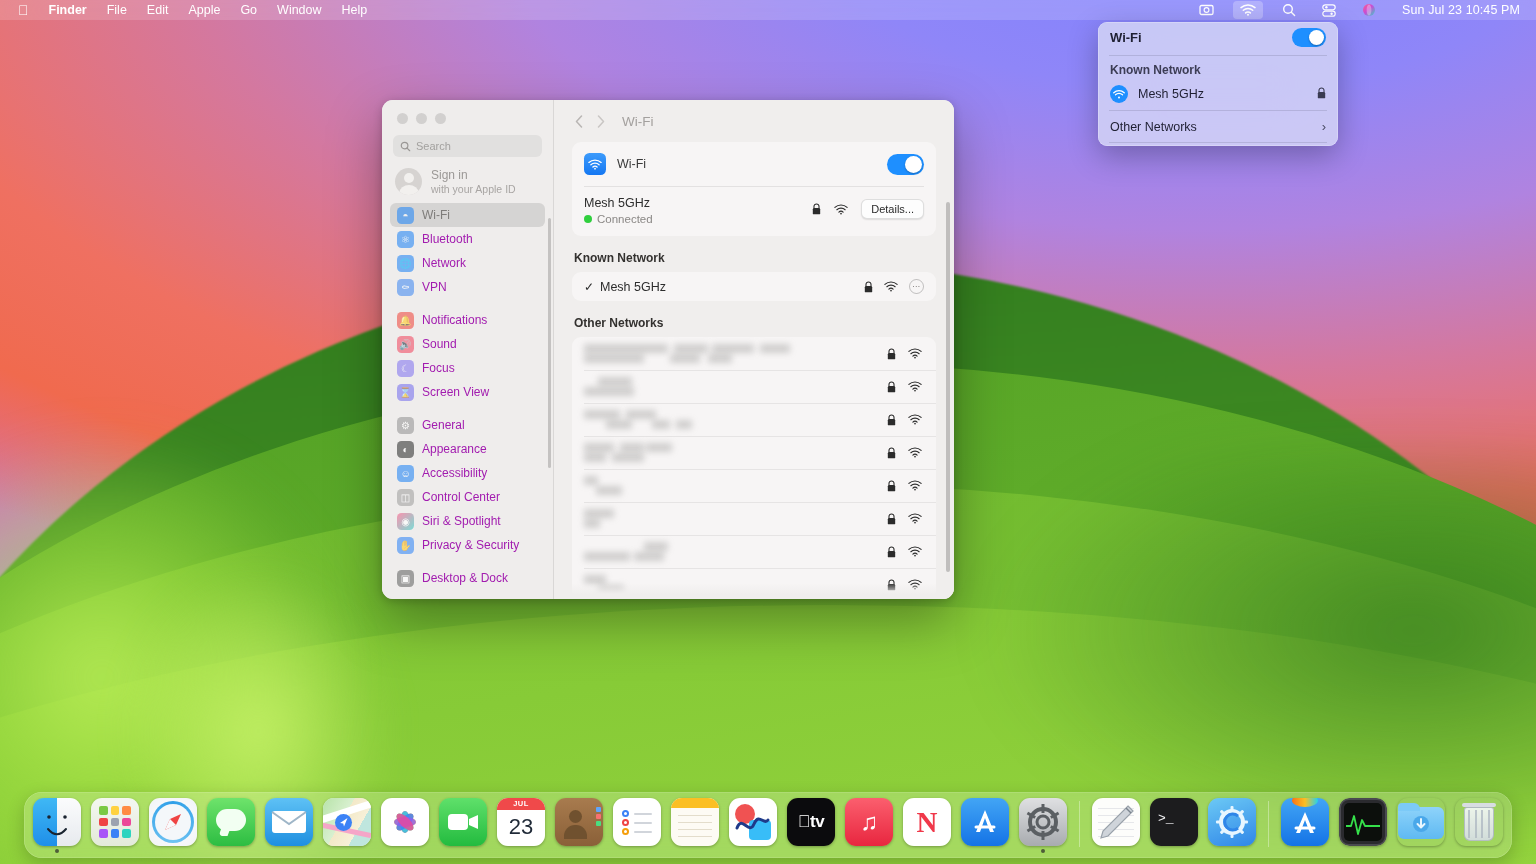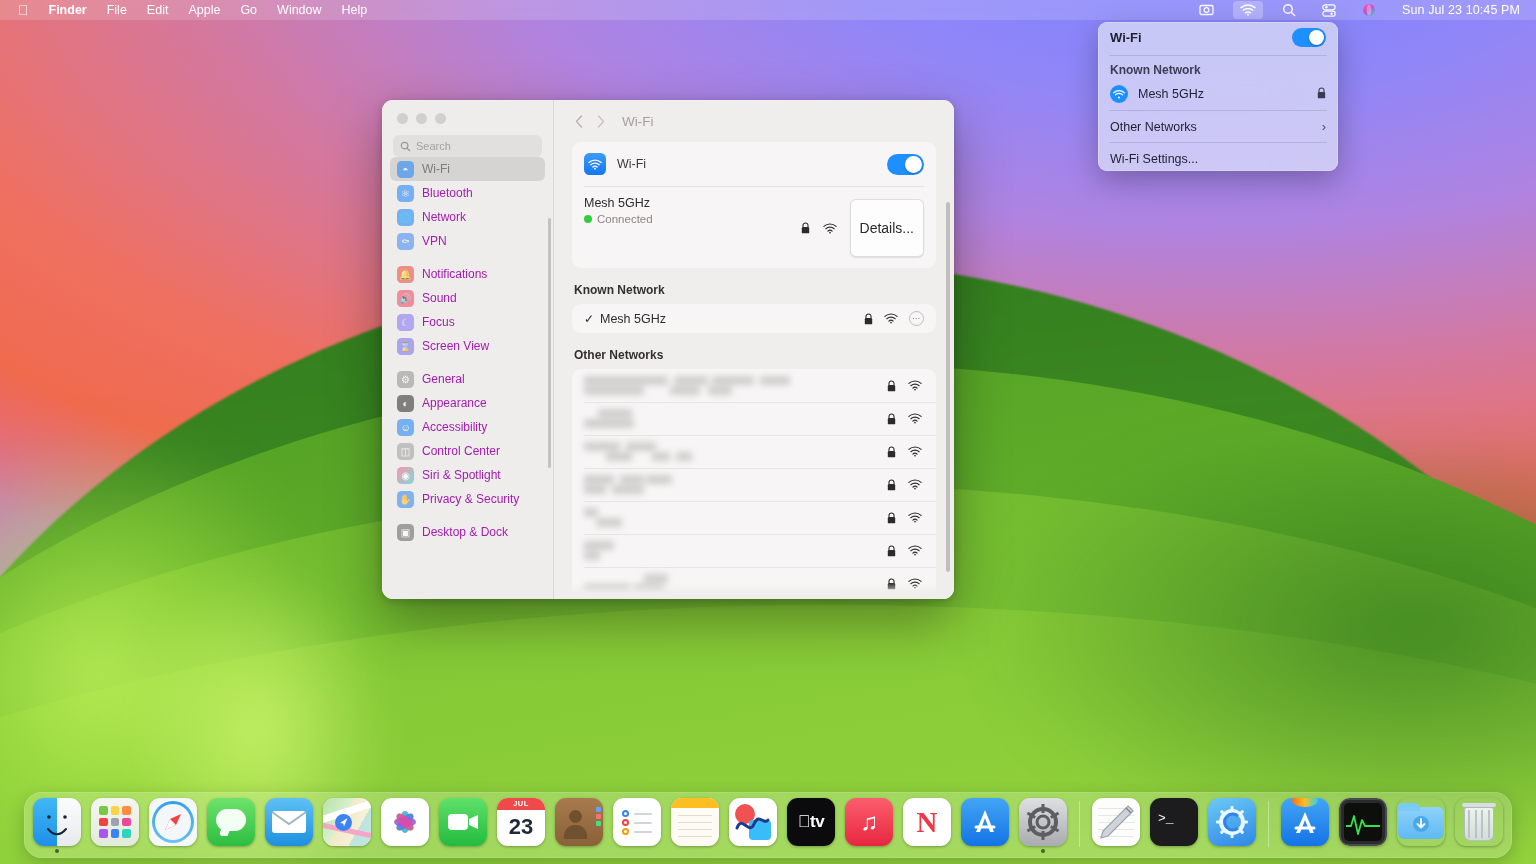--- a/index.html
+++ b/index.html
@@ -165,21 +165,21 @@
   .toggle .knob { position: absolute; right: 2px; top: 2px; width: 17px; height: 17px; border-radius: 50%; background: #fff; box-shadow: 0 1px 2px rgba(0,0,0,0.28); }
   .divider-in { height: 1px; background: rgba(0,0,0,0.08); margin: 0 12px; }
   .row-conn { padding: 9px 12px 11px 12px; display: flex; align-items: flex-start; }
   .conn-left { display: flex; flex-direction: column; gap: 3px; }
   .conn-name { font-size: 12.5px; color: #2d2d2d; font-weight: 400; }
   .conn-state { font-size: 11.5px; color: #8b8886; display: flex; align-items: center; gap: 5px; }
   .dot-green { width: 8px; height: 8px; border-radius: 50%; background: #30cf3e; display: inline-block; }
   .conn-right { margin-left: auto; display: flex; align-items: center; gap: 13px; padding-top: 3px; }
   .btn-details {
     background: #fdfdfd; border: 1px solid rgba(0,0,0,0.12); border-radius: 6px;
-    font-size: 14px; color: #2a2a2a; padding: 20px 9px;
+    font-size: 11px; color: #2a2a2a; padding: 3px 9px;
     box-shadow: 0 1px 1.5px rgba(0,0,0,0.10);
   }
   .sec-title { font-size: 12px; font-weight: 700; color: #33312f; margin: 15px 0 7px 2px; }
   .row-known { height: 29px; display: flex; align-items: center; padding: 0 12px; gap: 0; }
   .check { width: 16px; font-size: 12px; color: #2d2d2d; }
   .known-name { font-size: 12.5px; color: #2d2d2d; }
   .known-right { margin-left: auto; display: flex; align-items: center; gap: 11px; }
   .more-btn {
     width: 15px; height: 15px; border-radius: 50%; border: 1px solid rgba(0,0,0,0.22);
     display: flex; align-items: center; justify-content: center;
@@ -331,20 +331,27 @@
       <div class="search-wrap">
         <div class="search-box">
           <svg width="11" height="11" viewBox="0 0 12 12" fill="none">
             <circle cx="5" cy="5" r="3.6" stroke="#9a9795" stroke-width="1.3"></circle>
             <path d="M7.7 7.7L10.6 10.6" stroke="#9a9795" stroke-width="1.3" stroke-linecap="round"></path>
           </svg>
           <span class="search-ph">Search</span>
         </div>
       </div>
 
+      <div class="acct">
+        <div class="avatar"></div>
+        <div class="acct-text">
+          <span class="acct-1">Sign in</span>
+          <span class="acct-2">with your Apple ID</span>
+        </div>
+      </div>
 
       <div class="side-list">
 
         <div class="side-group">
           <div class="side-item sel">
             <span class="sico" style="background:#2f8cf5">◓</span>
             <span class="side-label">Wi-Fi</span>
           </div>
           <div class="side-item">
             <span class="sico" style="background:#2f8cf5">⚛</span>
@@ -684,23 +691,20 @@
           <rect x="0.9" y="5.4" width="8.2" height="7" rx="1.3" fill="#3a3b52"></rect>
         </svg>
       </span>
     </div>
     <div class="wm-sep"></div>
     <div class="wm-row wm-item">
       <span>Other Networks</span>
       <span class="wm-chev">›</span>
     </div>
     <div class="wm-sep"></div>
-    <div class="wm-row wm-item">
-      <span>Wi-Fi Settings...</span>
-    </div>
   </div>
 
   <div class="dock" id="dock">
       <div class="dk">
         <div class="dk-ico">
           <div style="position:absolute;inset:0;display:flex">
             <div style="width:50%;background:linear-gradient(180deg,#3fb8f5,#1f8fe8)"></div>
             <div style="width:50%;background:linear-gradient(180deg,#fbfcfd,#e7eaee)"></div>
           </div>
           <svg style="position:absolute;inset:0" width="48" height="48" viewBox="0 0 48 48">
@@ -795,21 +799,21 @@
             <path d="M30 21L39 17V31L30 27Z" fill="#fff"></path>
           </svg>
         </div>
         <div class="dk-dot hidden"></div>
       </div>
       <div class="dk">
         <div class="dk-ico">
           <div style="position:absolute;inset:0;background:#fff"></div>
           <div style="position:absolute;left:0;top:0;right:0;height:12px;background:#f0494a"></div>
           <div style="position:absolute;left:0;top:0;right:0;height:12px;color:#fff;font-size:7.5px;font-weight:700;text-align:center;line-height:12px;letter-spacing:0.5px">JUL</div>
-          <div style="position:absolute;left:0;top:11px;right:0;bottom:0;color:#1f2937;font-size:22px;font-weight:700;text-align:center;line-height:36px">23</div>
+          <div style="position:absolute;left:0;top:11px;right:0;bottom:0;color:#1f2937;font-size:22px;font-weight:400;text-align:center;line-height:36px">23</div>
         </div>
         <div class="dk-dot hidden"></div>
       </div>
       <div class="dk">
         <div class="dk-ico">
           <div style="position:absolute;inset:0;background:linear-gradient(180deg,#a87b4e,#8a6038)"></div>
           <div style="position:absolute;right:2px;top:9px;width:5px;height:5px;background:#60a5fa;border-radius:1px"></div>
           <div style="position:absolute;right:2px;top:16px;width:5px;height:5px;background:#f87171;border-radius:1px"></div>
           <div style="position:absolute;right:2px;top:23px;width:5px;height:5px;background:#4ade80;border-radius:1px"></div>
           <div style="position:absolute;left:14px;top:12px;width:13px;height:13px;border-radius:50%;background:#70512f"></div>

